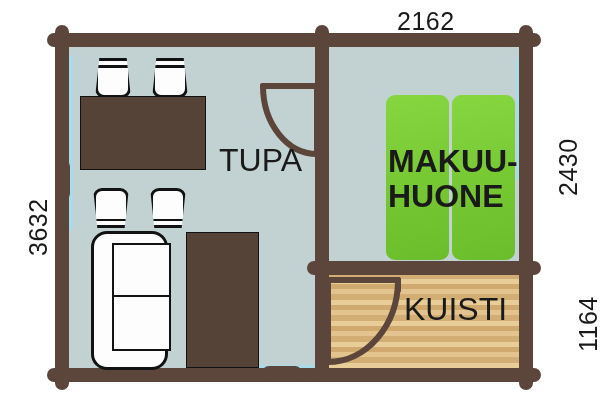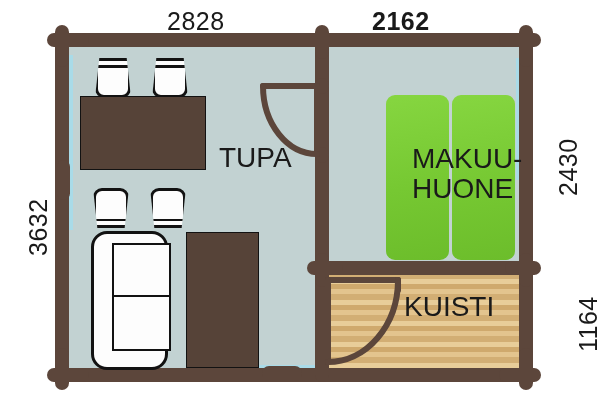--- a/index.html
+++ b/index.html
@@ -43,31 +43,30 @@
   .sofa-cush{position:absolute;background:#fdfdfd;border:2.5px solid #121212;}
 
   .bed{position:absolute;background:linear-gradient(170deg,#86d640 0%,#76c832 55%,#6cbd2b 100%);
        border-radius:9px;}
 
   
   .arc{position:absolute;}
   .arc svg{display:block;overflow:visible;}
 
   
-  .rname{position:absolute;color:#1a1a1a;font-size:28px;line-height:1.08;
+  .rname{position:absolute;color:#1a1a1a;font-size:32px;line-height:1.08;
          font-family:"Liberation Sans",sans-serif;white-space:pre;}
 </style>
 </head>
 <body>
 
 <div id="plan">
 
-  <div class="dim" style="left:167px;top:9px;">2828</div>
 
-  <div class="dim" style="left:372px;top:9px;font-weight:bold;">2162</div>
+  <div class="dim" style="left:397px;top:9px;">2162</div>
 
   <div class="dim vert" style="left:26px;top:256px;transform:rotate(-90deg);">3632</div>
 
   <div class="dim vert" style="left:556px;top:196px;transform:rotate(-90deg);">2430</div>
 
   <div class="dim vert" style="left:576px;top:352px;transform:rotate(-90deg);">1164</div>
 
   <div class="room floor-blue" style="left:62px;top:40px;width:260px;height:335px;"></div>
 
   <div class="room floor-blue" style="left:322px;top:40px;width:204px;height:228px;"></div>
@@ -162,18 +161,18 @@
   <div class="sofa-cush" style="left:112px;top:243px;width:55px;height:52px;"></div>
   <div class="sofa-cush" style="left:112px;top:295px;width:55px;height:52px;"></div>
 
   <div class="tbl" style="left:186px;top:232px;width:71px;height:134px;"></div>
 
   <div class="bed" style="left:386px;top:95px;width:63px;height:165px;"></div>
   <div class="bed" style="left:452px;top:95px;width:63px;height:165px;"></div>
 
   <div class="rname" style="left:219px;top:143px;">TUPA</div>
 
-  <div class="rname" style="left:412px;top:144px;">MAKUU-
+  <div class="rname" style="left:388px;top:144px;font-weight:bold;">MAKUU-
 HUONE</div>
 
   <div class="rname" style="left:404px;top:292px;">KUISTI</div>
 
 </div>
 
 </body></html>

